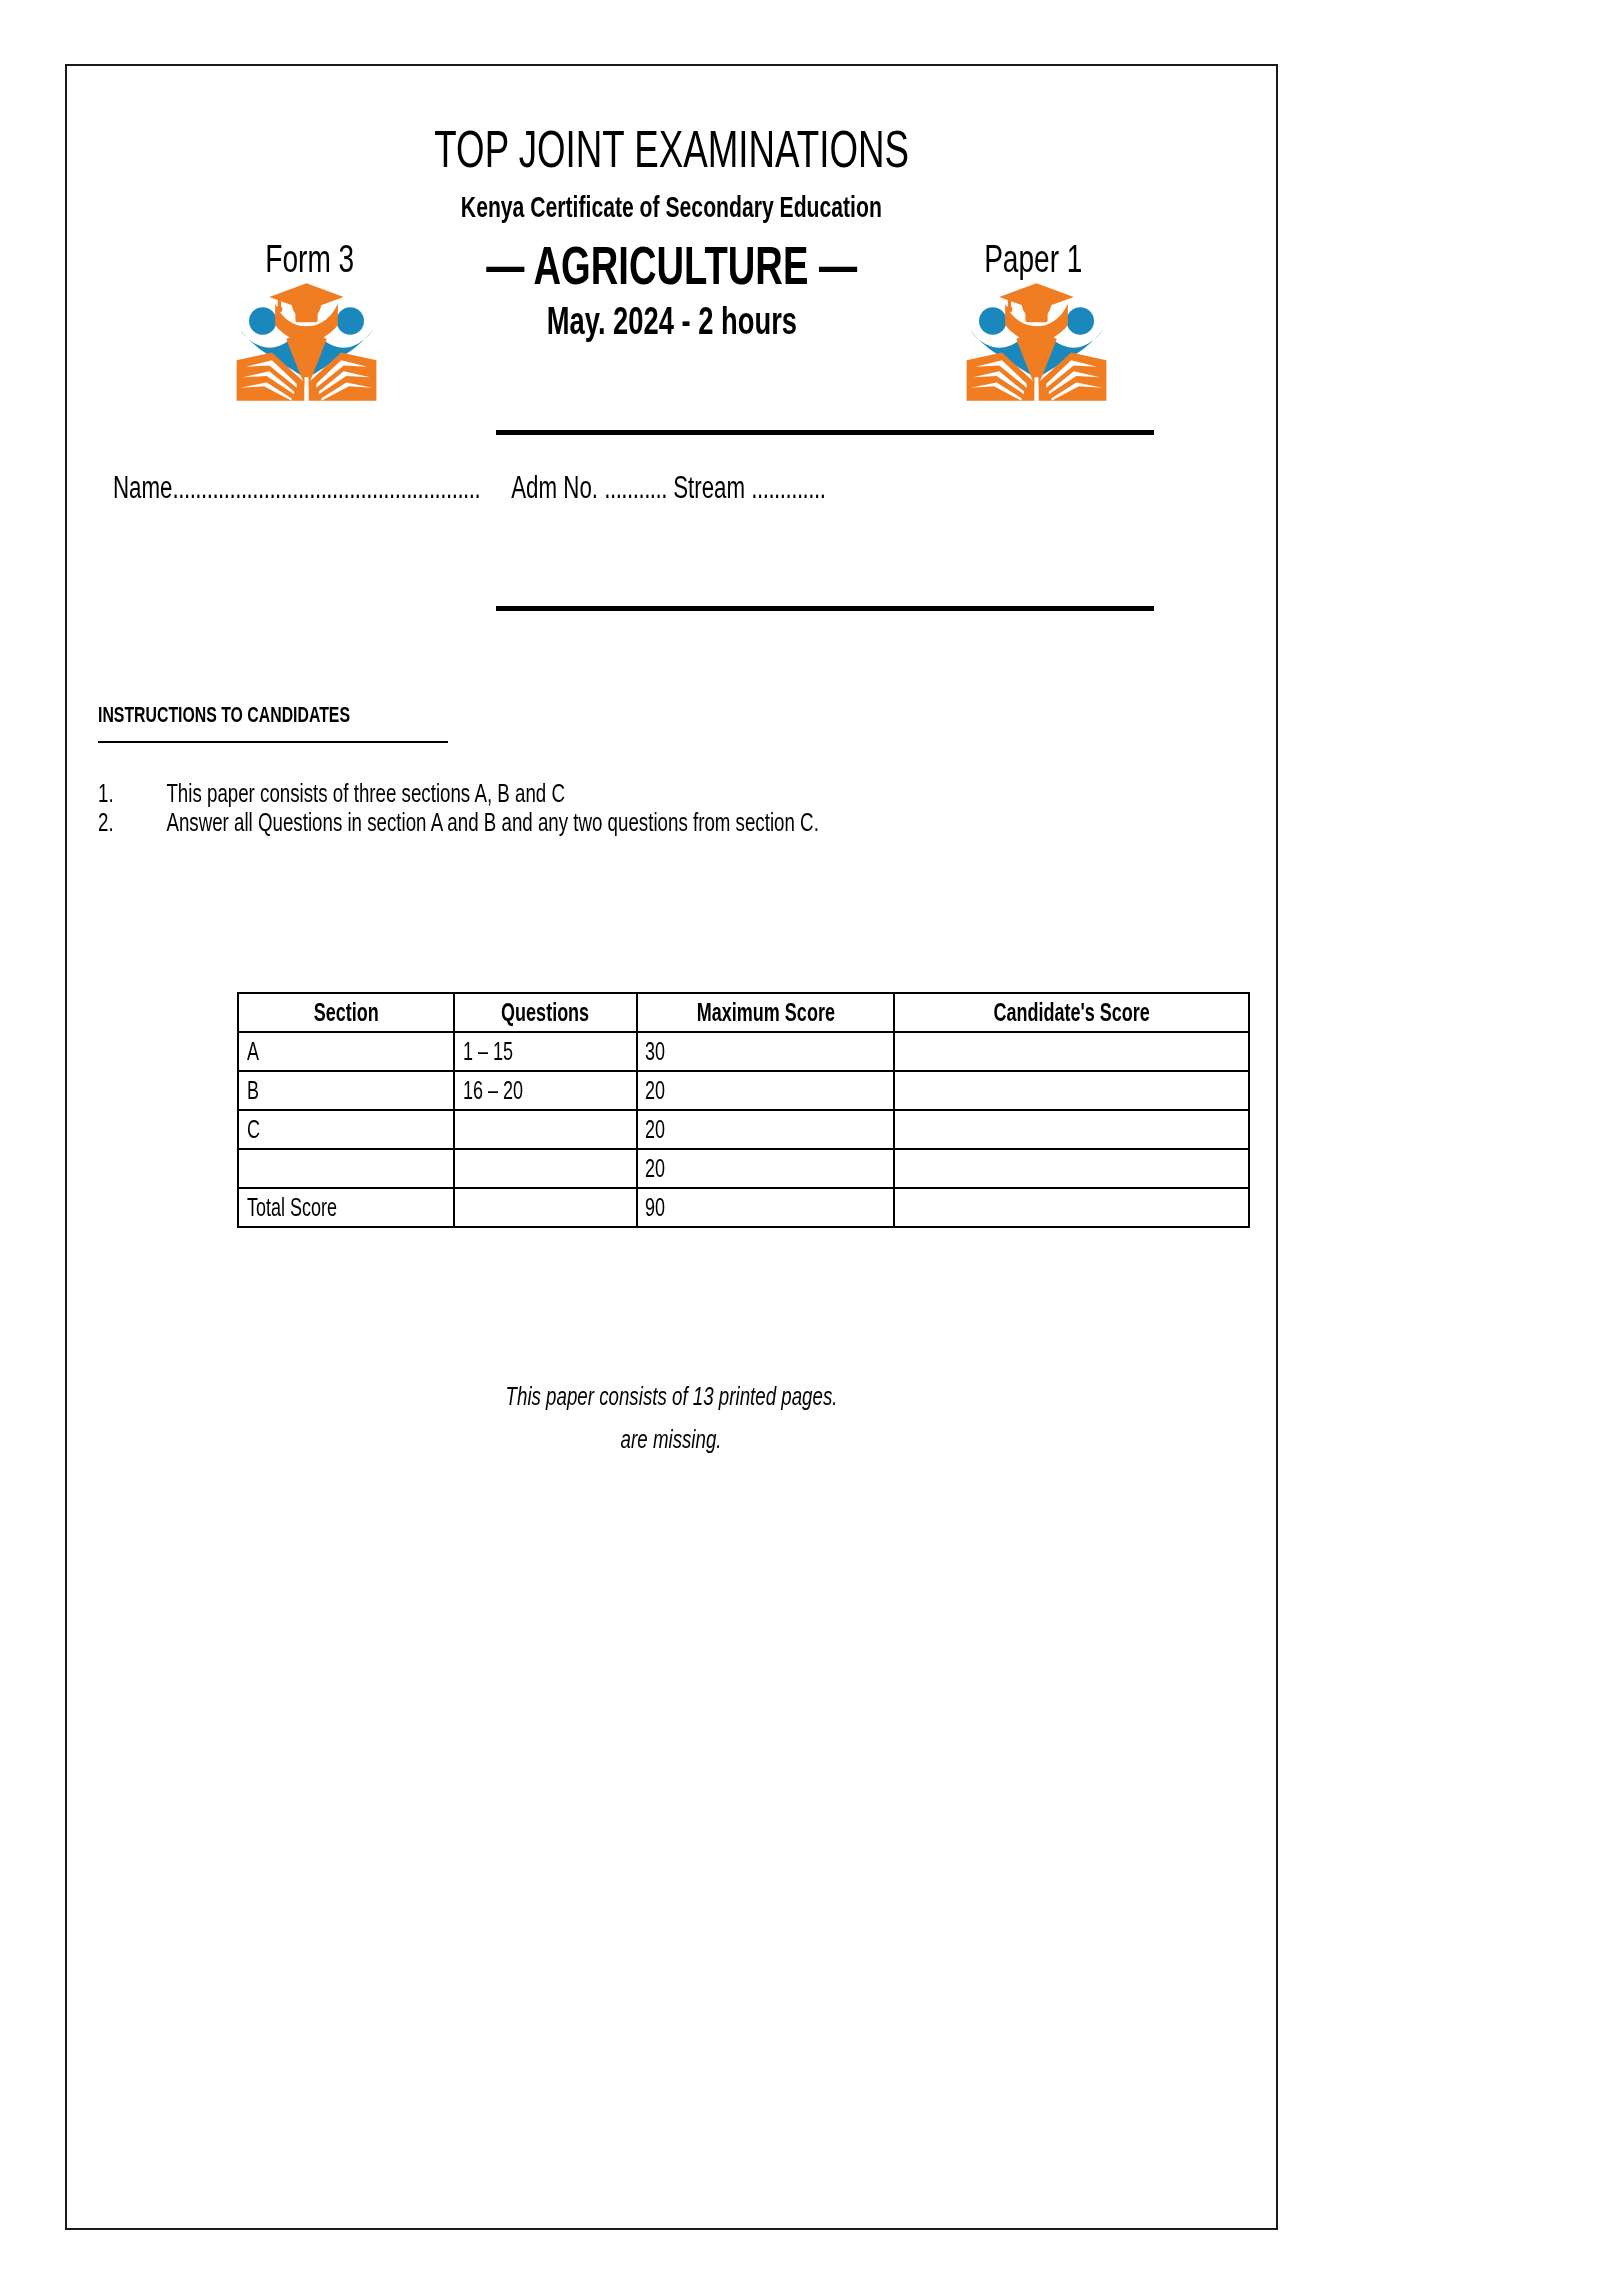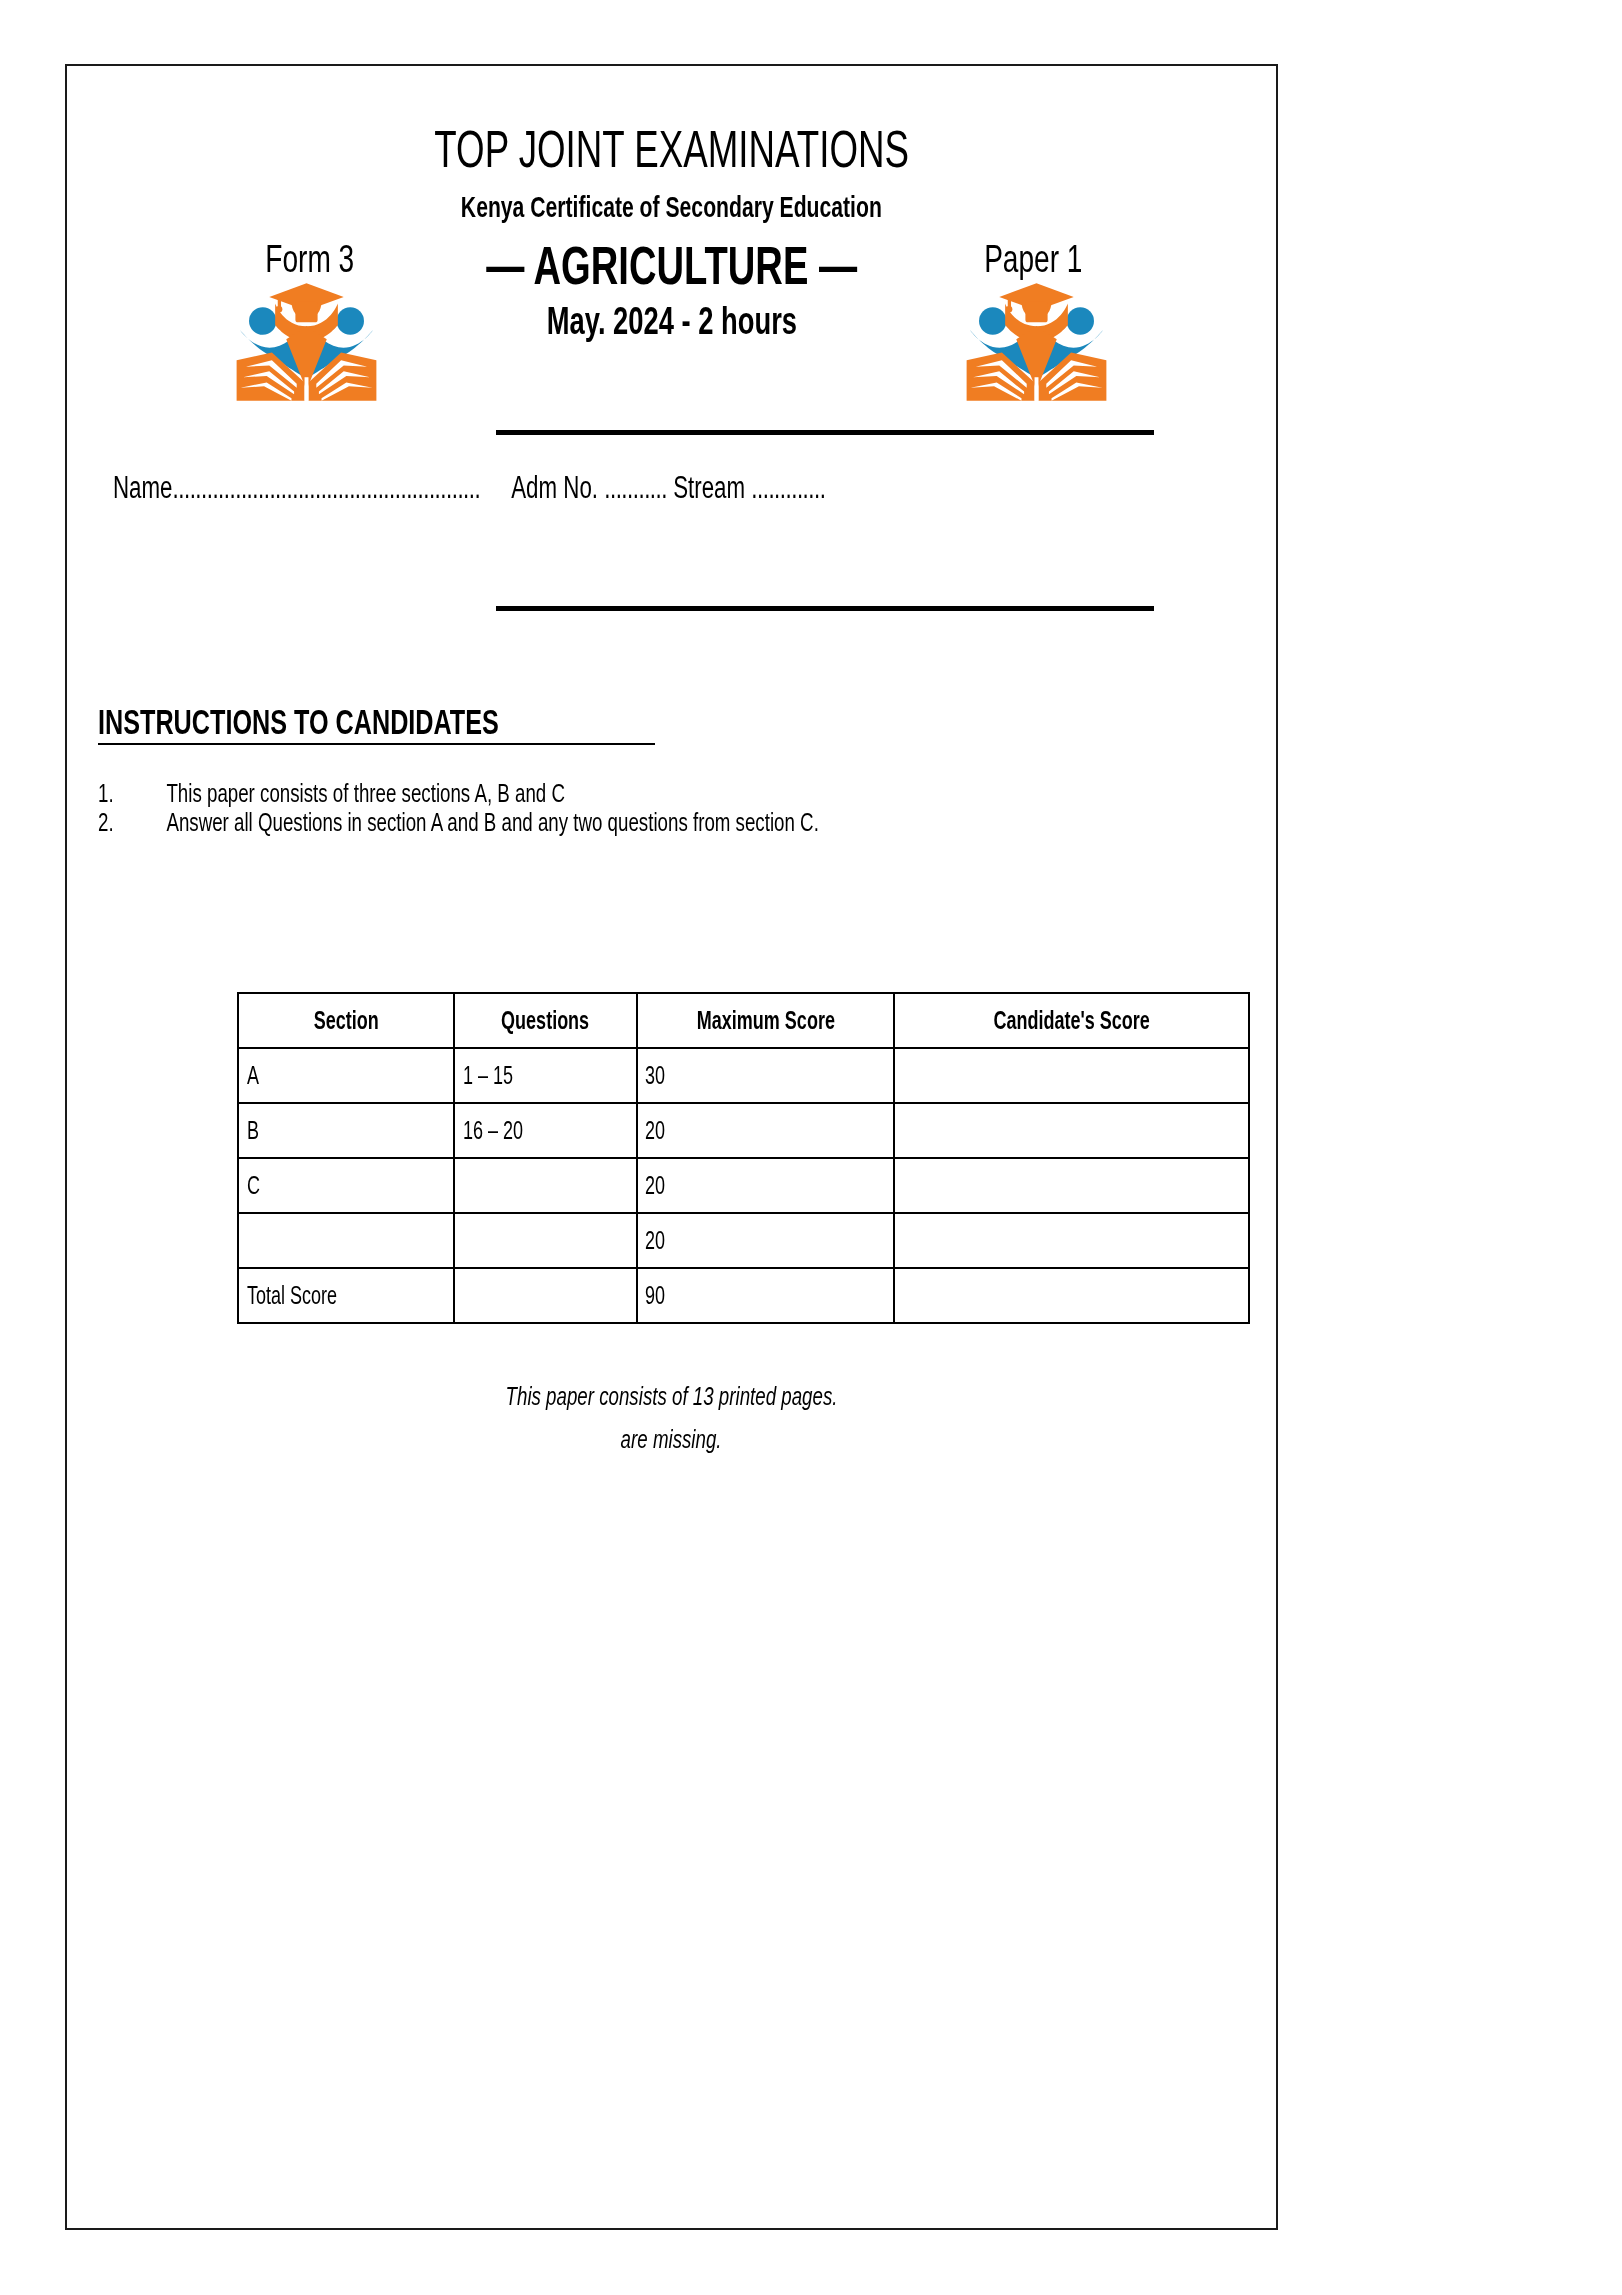--- a/index.html
+++ b/index.html
@@ -122,24 +122,24 @@
   }
   #field-row-1 { top: 404px; }
   #field-row-2 { top: 453px; }
   .dots { letter-spacing: -0.7px; }
 
   
   #instructions-title {
     position: absolute;
     left: 31px;
     top: 636px;
-    font-size: 35px;
+    font-size: 22px;
     font-weight: 700;
     border-bottom: 2.6px solid #000;
-    padding-bottom: 1px;
+    padding-bottom: 13px;
   }
   .instr-item {
     position: absolute;
     left: 31px;
     font-size: 26px;
     white-space: nowrap;
   }
   #instr-1 { top: 712px; }
   #instr-2 { top: 741px; }
   .instr-num { display: inline-block; width: 95px; }
@@ -157,21 +157,21 @@
   #score-table {
     position: absolute;
     left: 170px;
     top: 926px;
     width: 1013px;
     border-collapse: collapse;
     font-size: 25px;
   }
   #score-table th, #score-table td {
     border: 2px solid #000;
-    padding: 12px;
+    padding: 4px;
     height: 35px;
     box-sizing: border-box;
   }
   #score-table th {
     text-align: center;
     font-weight: 700;
   }
   #score-table td {
     text-align: left;
     padding-left: 7.9px;

